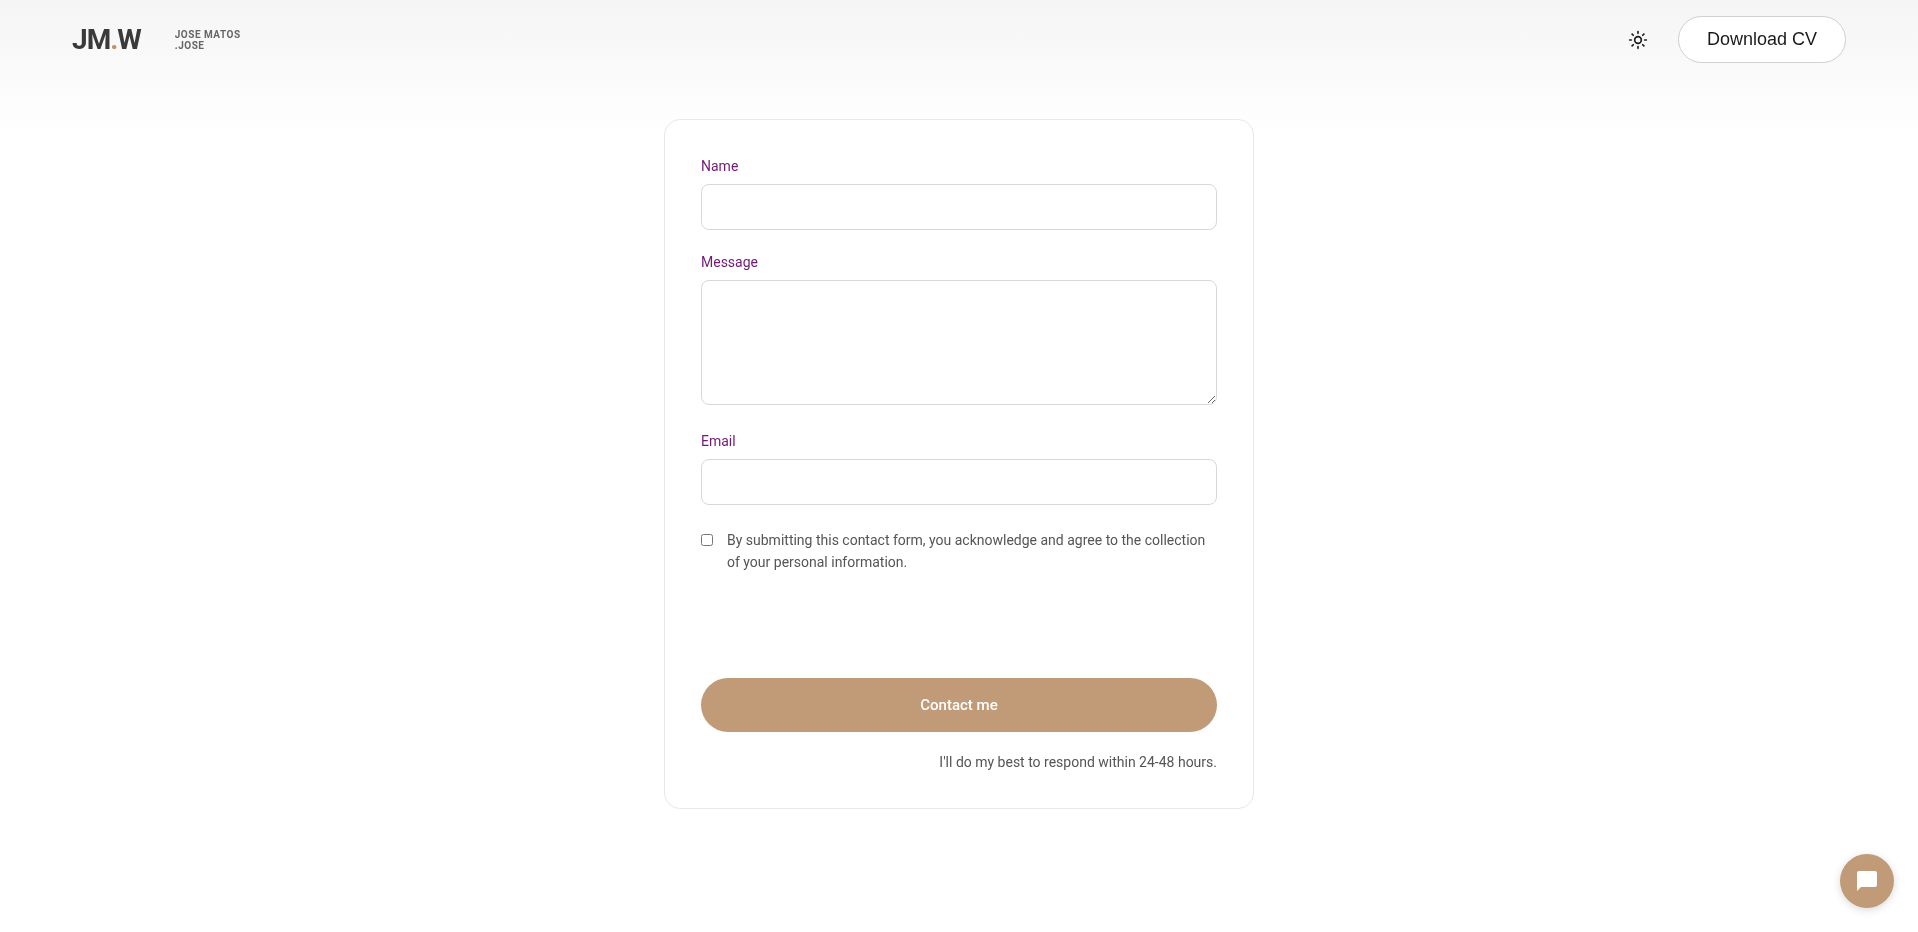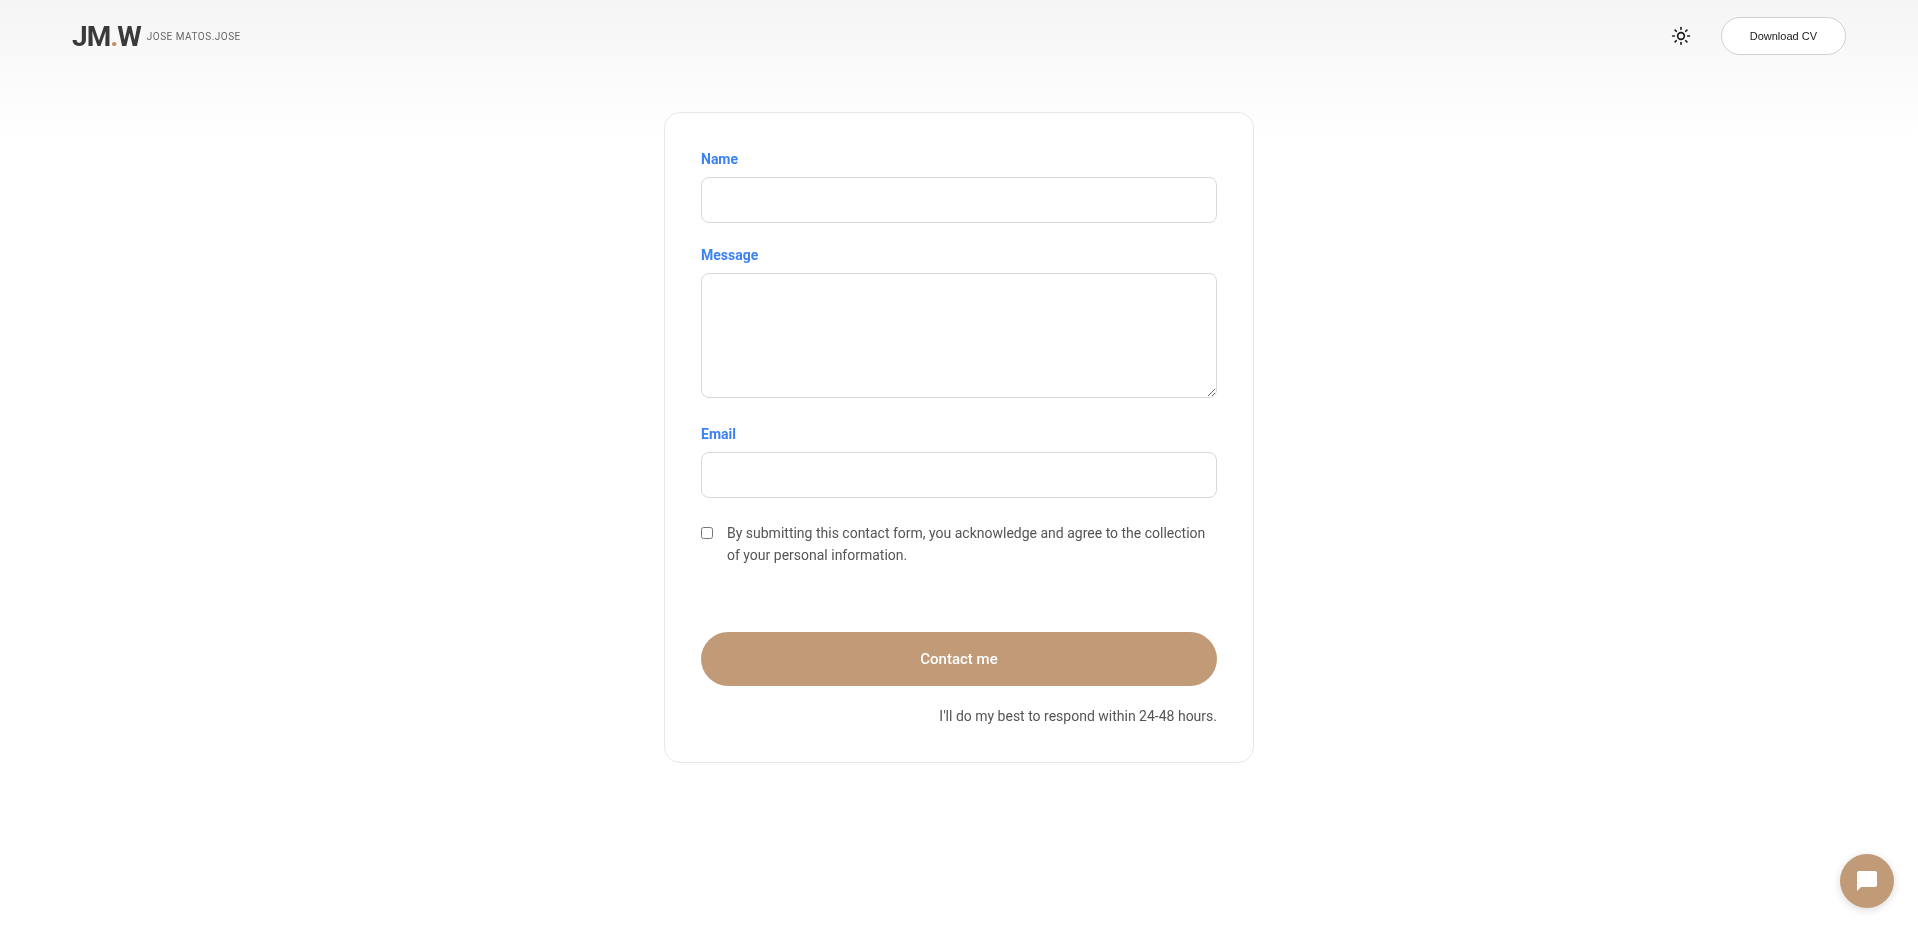--- a/index.html
+++ b/index.html
@@ -37,26 +37,27 @@
       color: #3a3a3a;
       margin-right: 6px;
     }
 
     .logo-jmw .dot {
       color: #c09068;
     }
 
     .logo-text {
       display: flex;
-      flex-direction: row;
+      flex-direction: column;
       font-size: 10px;
       line-height: 1.1;
       color: #666;
-      font-weight: 400;
+      font-weight: 700;
       letter-spacing: 0.5px;
+      margin-left: 28px;
     }
 
     .header-right {
       display: flex;
       align-items: center;
       gap: 20px;
     }
 
     .theme-toggle {
       width: 40px;
@@ -71,21 +72,21 @@
     .sun-icon {
       width: 20px;
       height: 20px;
     }
 
     .download-cv {
       padding: 12px 28px;
       border: 1px solid #d0d0d0;
       border-radius: 24px;
       background: #fff;
-      font-size: 11px;
+      font-size: 18px;
       font-weight: 500;
       color: #1a1a1a;
       cursor: pointer;
     }
 
     .main-content {
       display: flex;
       justify-content: center;
       padding-top: 40px;
     }
@@ -98,22 +99,22 @@
       background: #fff;
     }
 
     .form-group {
       margin-bottom: 24px;
     }
 
     .form-label {
       display: block;
       font-size: 14px;
-      font-weight: 700;
-      color: #3b82f6;
+      font-weight: 400;
+      color: #701a75;
       margin-bottom: 10px;
     }
 
     .form-input {
       width: 100%;
       padding: 14px 16px;
       border: 1px solid #d8d8d8;
       border-radius: 8px;
       font-size: 14px;
       font-family: inherit;
@@ -129,21 +130,21 @@
       font-family: inherit;
       height: 125px;
       resize: vertical;
       background: #fff;
     }
 
     .checkbox-row {
       display: flex;
       align-items: flex-start;
       gap: 14px;
-      margin-bottom: 21px;
+      margin-bottom: 60px;
     }
 
     .checkbox-input {
       margin-top: 5px;
       width: 12px;
       height: 12px;
       cursor: pointer;
     }
 
     .checkbox-label {

